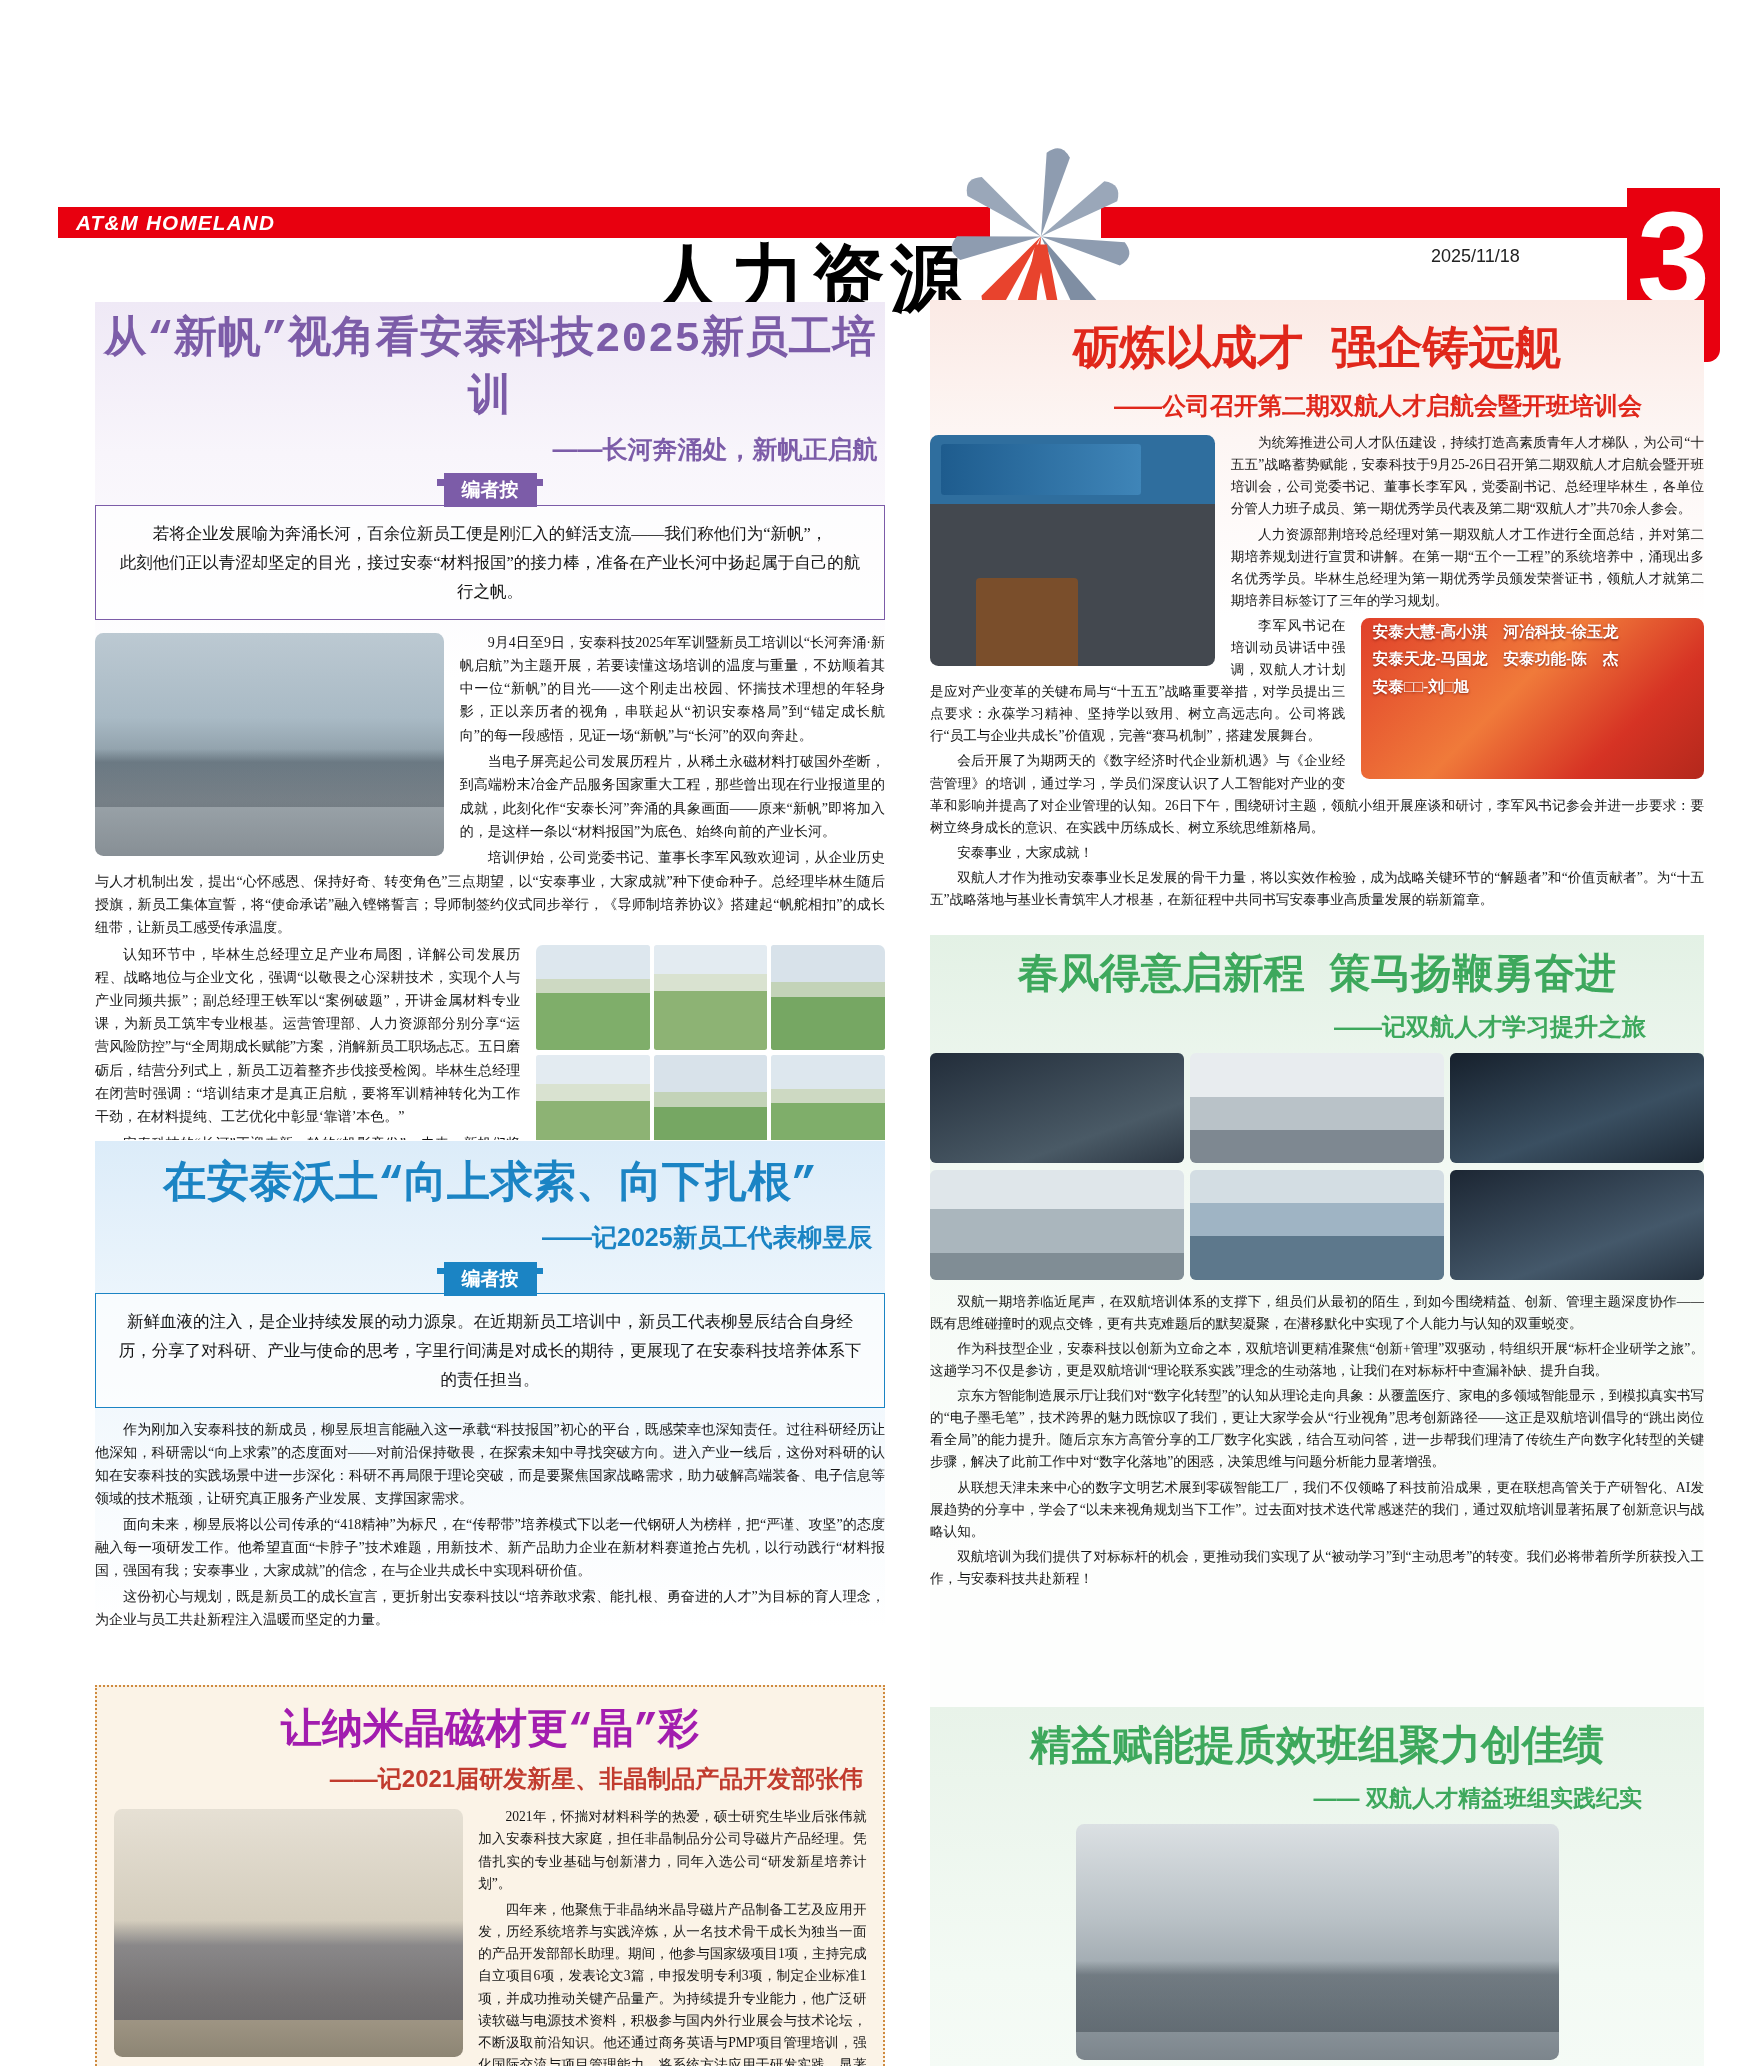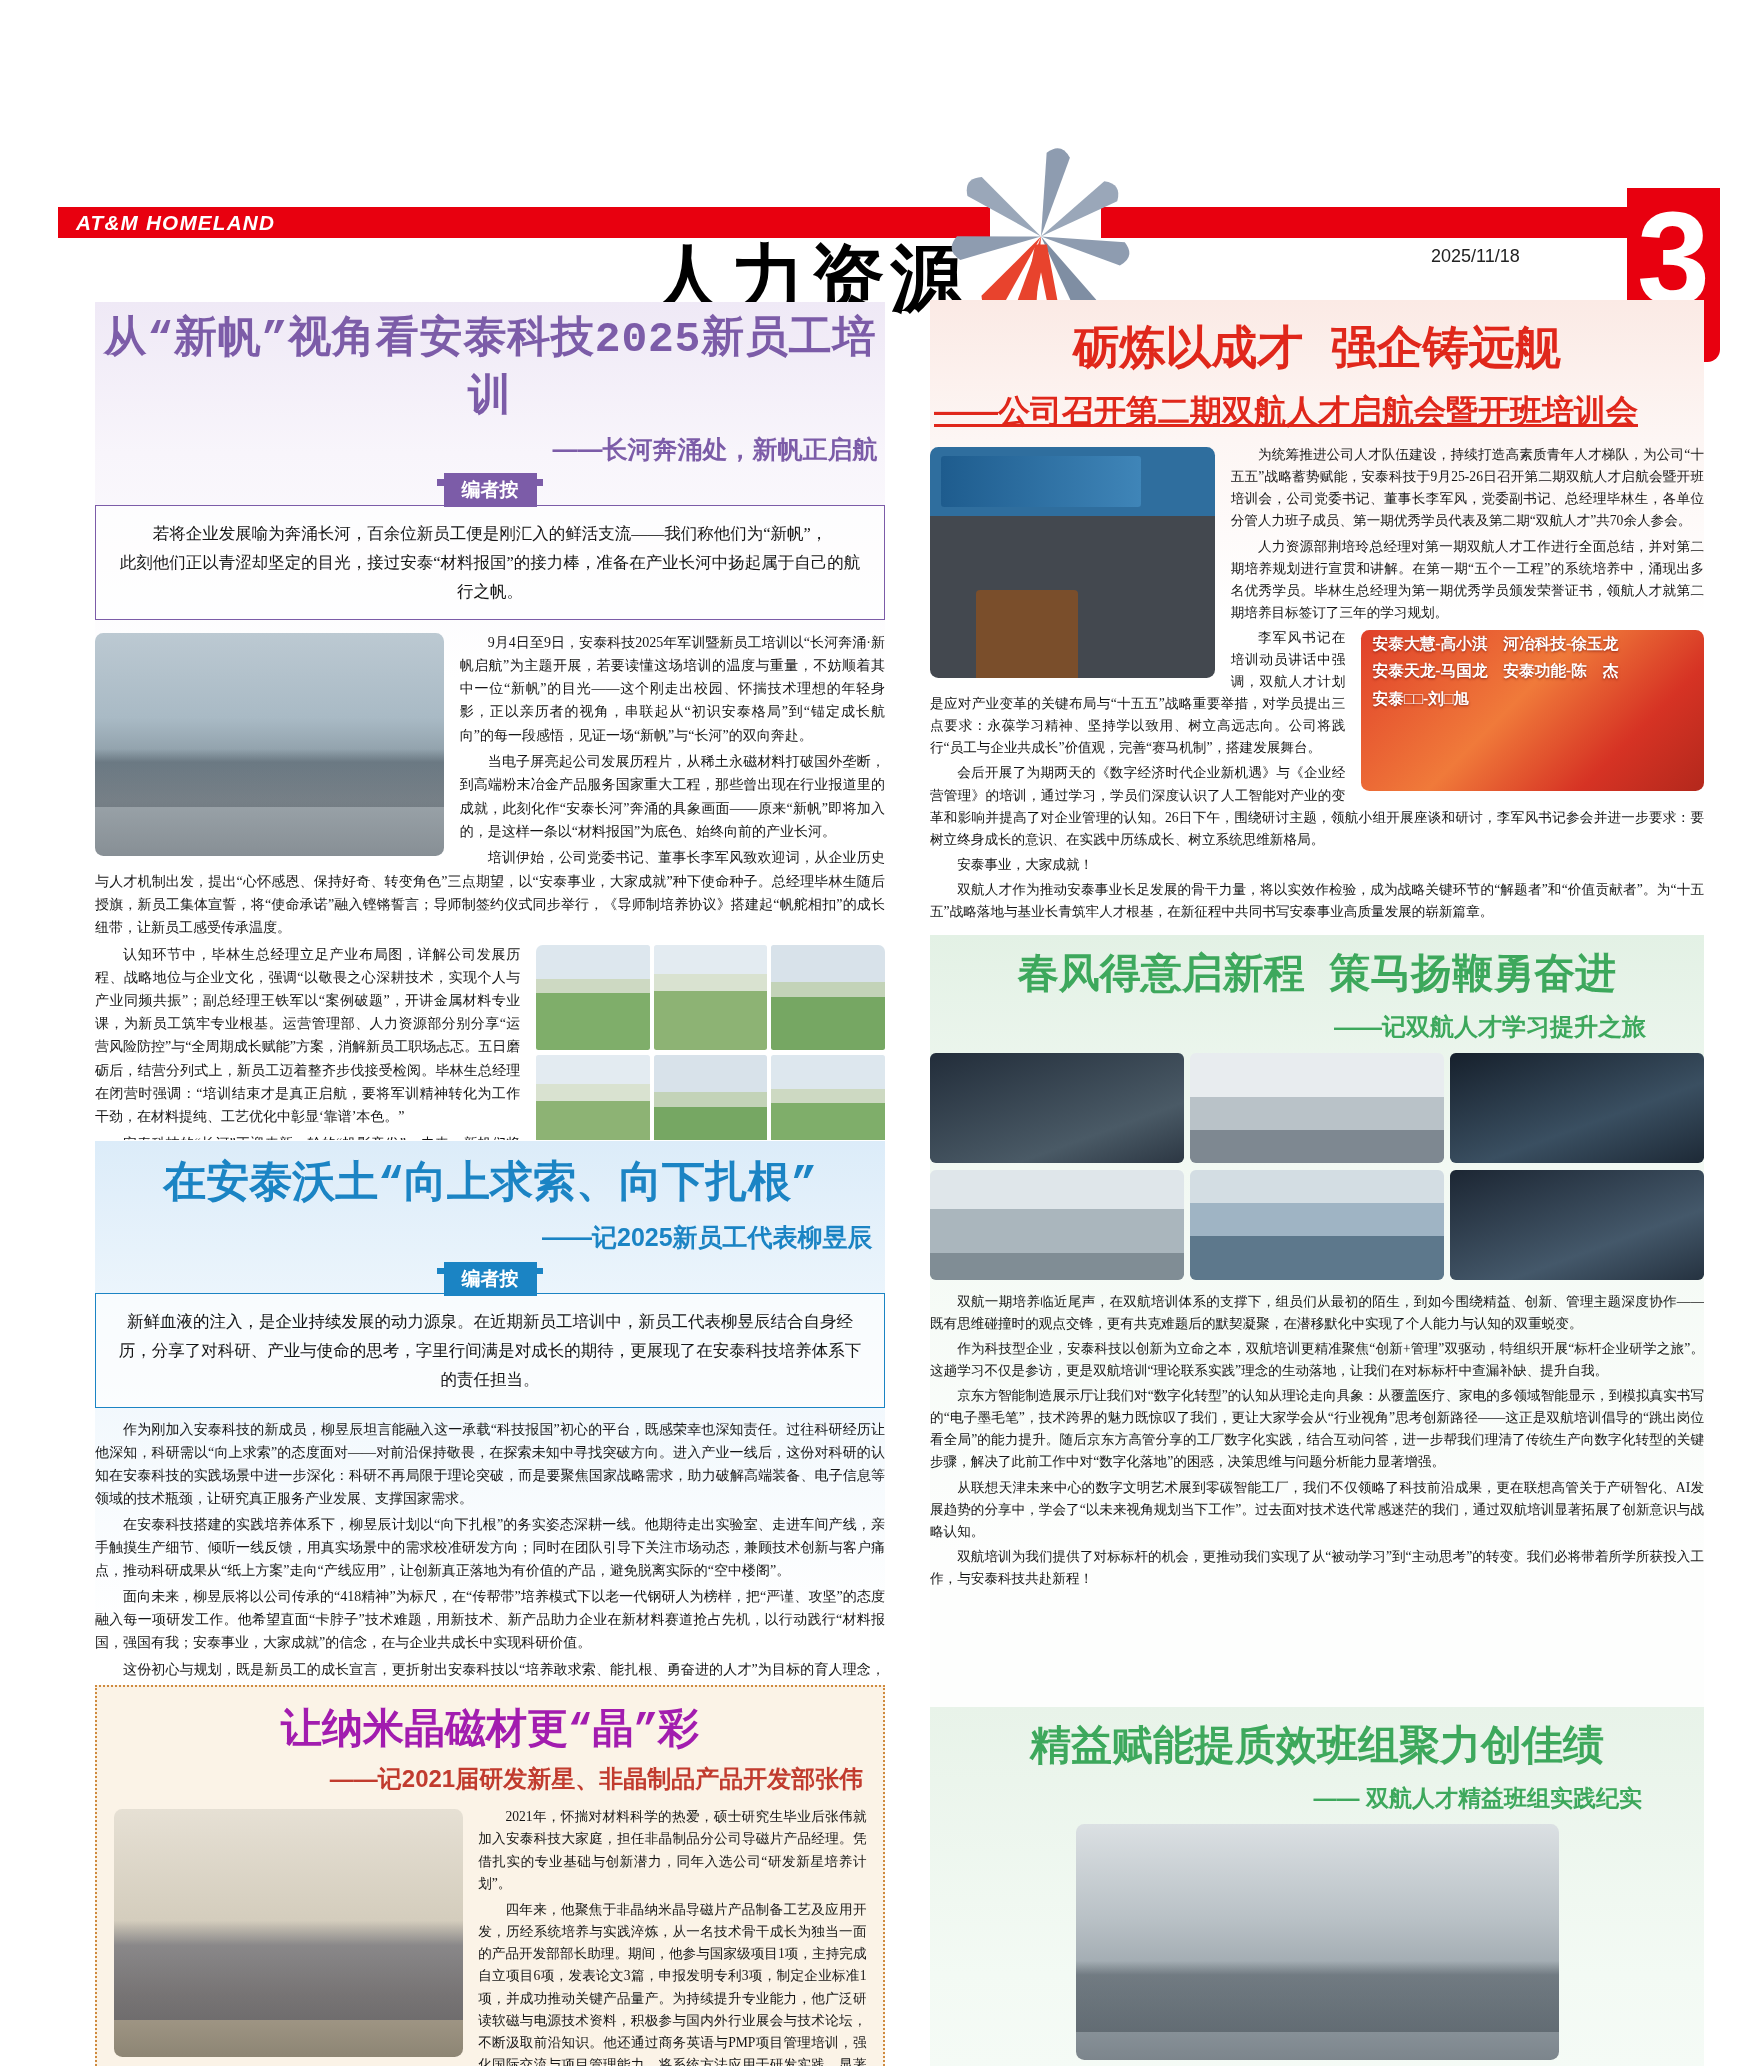--- a/index.html
+++ b/index.html
@@ -73,21 +73,21 @@
   #art-l3 .subtitle{color:#C13B2E;font-size:24px;margin:7.4px 3.3px 10.7px 0;}
   #art-l3 .body{font-size:13.6px;line-height:1.64;}
   .ph-office{width:349px;height:248px;
      background:linear-gradient(180deg,rgba(0,0,0,0) 45%,rgba(25,35,70,.35) 55%,rgba(25,35,70,.35) 85%,rgba(0,0,0,0) 85%),
                 linear-gradient(180deg,#e6e0d4 0%,#d4cdbd 45%,#a99f8d 75%,#8d8574 100%);}
 
   
   #art-r1{left:930px;top:300px;width:774px;height:634px;
           background:linear-gradient(180deg,#fbeae5 0%,#fdf6f4 22%,#ffffff 50%);padding:17px 0 0;}
   #art-r1 h1{color:#E0271B;font-size:46px;}
-  #art-r1 .subtitle{color:#E0271B;font-size:32px;text-align:center;margin:10.7px 62px 10.7px 0;text-decoration:underline;}
+  #art-r1 .subtitle{color:#E0271B;font-size:24px;text-align:right;margin:10.7px 62px 10.7px 0;}
   #art-r1 .body{font-size:13.6px;line-height:1.62;}
   .ph-stage{width:285px;height:231px;
      background:linear-gradient(180deg,#2f6e9e 0 30%,#43484f 30% 100%);}
   .ph-stage .podium{position:absolute;left:16%;bottom:0;width:36%;height:38%;
      background:#7a4e2b;border-radius:4.1px 4.1px 0 0;}
   .ph-stage .slide{position:absolute;left:4%;top:4%;width:70%;height:22%;
      background:linear-gradient(90deg,#1e5c8e,#3f85b8);border-radius:3.3px;}
   .ph-award{width:343px;height:161px;
      background:linear-gradient(135deg,#e0402a 0%,#f07a3a 45%,#d63324 75%,#b3281c 100%);}
   .overlay-names{position:absolute;left:11.6px;top:0;color:#fff;font-weight:bold;
@@ -179,21 +179,20 @@
 
   <section id="art-l2" class="article">
     <h1>在安泰沃土“向上求索、向下扎根”</h1>
     <div class="subtitle">——记2025新员工代表柳昱辰</div>
     <div class="note">
       <div class="note-tab">编者按</div>
       <div class="note-box">新鲜血液的注入，是企业持续发展的动力源泉。在近期新员工培训中，新员工代表柳昱辰结合自身经历，分享了对科研、产业与使命的思考，字里行间满是对成长的期待，更展现了在安泰科技培养体系下的责任担当。</div>
     </div>
     <div class="body">
       <p class="body-p">作为刚加入安泰科技的新成员，柳昱辰坦言能融入这一承载“科技报国”初心的平台，既感荣幸也深知责任。过往科研经历让他深知，科研需以“向上求索”的态度面对——对前沿保持敬畏，在探索未知中寻找突破方向。进入产业一线后，这份对科研的认知在安泰科技的实践场景中进一步深化：科研不再局限于理论突破，而是要聚焦国家战略需求，助力破解高端装备、电子信息等领域的技术瓶颈，让研究真正服务产业发展、支撑国家需求。</p>
-      <p class="body-p">在安泰科技搭建的实践培养体系下，柳昱辰计划以“向下扎根”的务实姿态深耕一线。他期待走出实验室、走进车间产线，亲手触摸生产细节、倾听一线反馈，用真实场景中的需求校准研发方向；同时在团队引导下关注市场动态，兼顾技术创新与客户痛点，推动科研成果从“纸上方案”走向“产线应用”，让创新真正落地为有价值的产品，避免脱离实际的“空中楼阁”。</p>
       <p class="body-p">面向未来，柳昱辰将以公司传承的“418精神”为标尺，在“传帮带”培养模式下以老一代钢研人为榜样，把“严谨、攻坚”的态度融入每一项研发工作。他希望直面“卡脖子”技术难题，用新技术、新产品助力企业在新材料赛道抢占先机，以行动践行“材料报国，强国有我；安泰事业，大家成就”的信念，在与企业共成长中实现科研价值。</p>
       <p class="body-p">这份初心与规划，既是新员工的成长宣言，更折射出安泰科技以“培养敢求索、能扎根、勇奋进的人才”为目标的育人理念，为企业与员工共赴新程注入温暖而坚定的力量。</p>
     </div>
   </section>
 
   <section id="art-l3" class="article">
     <h1>让纳米晶磁材更“晶”彩</h1>
     <div class="subtitle">——记2021届研发新星、非晶制品产品开发部张伟</div>
     <div class="body">
       <div class="ph ph-office fl"></div>

